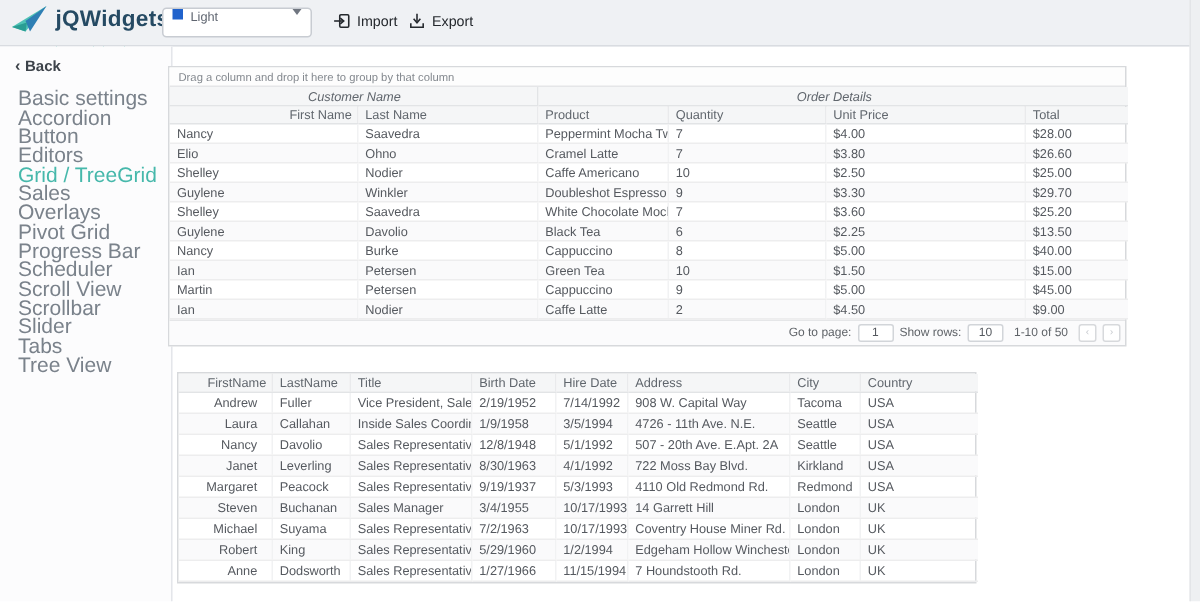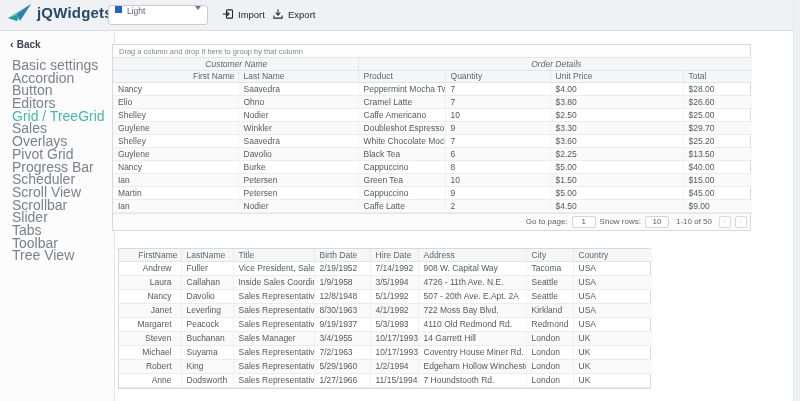--- a/index.html
+++ b/index.html
@@ -125,21 +125,20 @@
       <div class="side-item active">Grid / TreeGrid</div>
       <div class="side-item">Sales</div>
       <div class="side-item">Overlays</div>
       <div class="side-item">Pivot Grid</div>
       <div class="side-item">Progress Bar</div>
       <div class="side-item">Scheduler</div>
       <div class="side-item">Scroll View</div>
       <div class="side-item">Scrollbar</div>
       <div class="side-item">Slider</div>
       <div class="side-item">Tabs</div>
-      <div class="side-item">Toolbar</div>
       <div class="side-item">Tree View</div>
     </div>
 </div>
 
 <div class="grid-box" id="orders-grid">
   <div class="drag-hint">Drag a column and drop it here to group by that column</div>
   <table>
     <colgroup>
       <col style="width:125px">
         <col style="width:120px">

